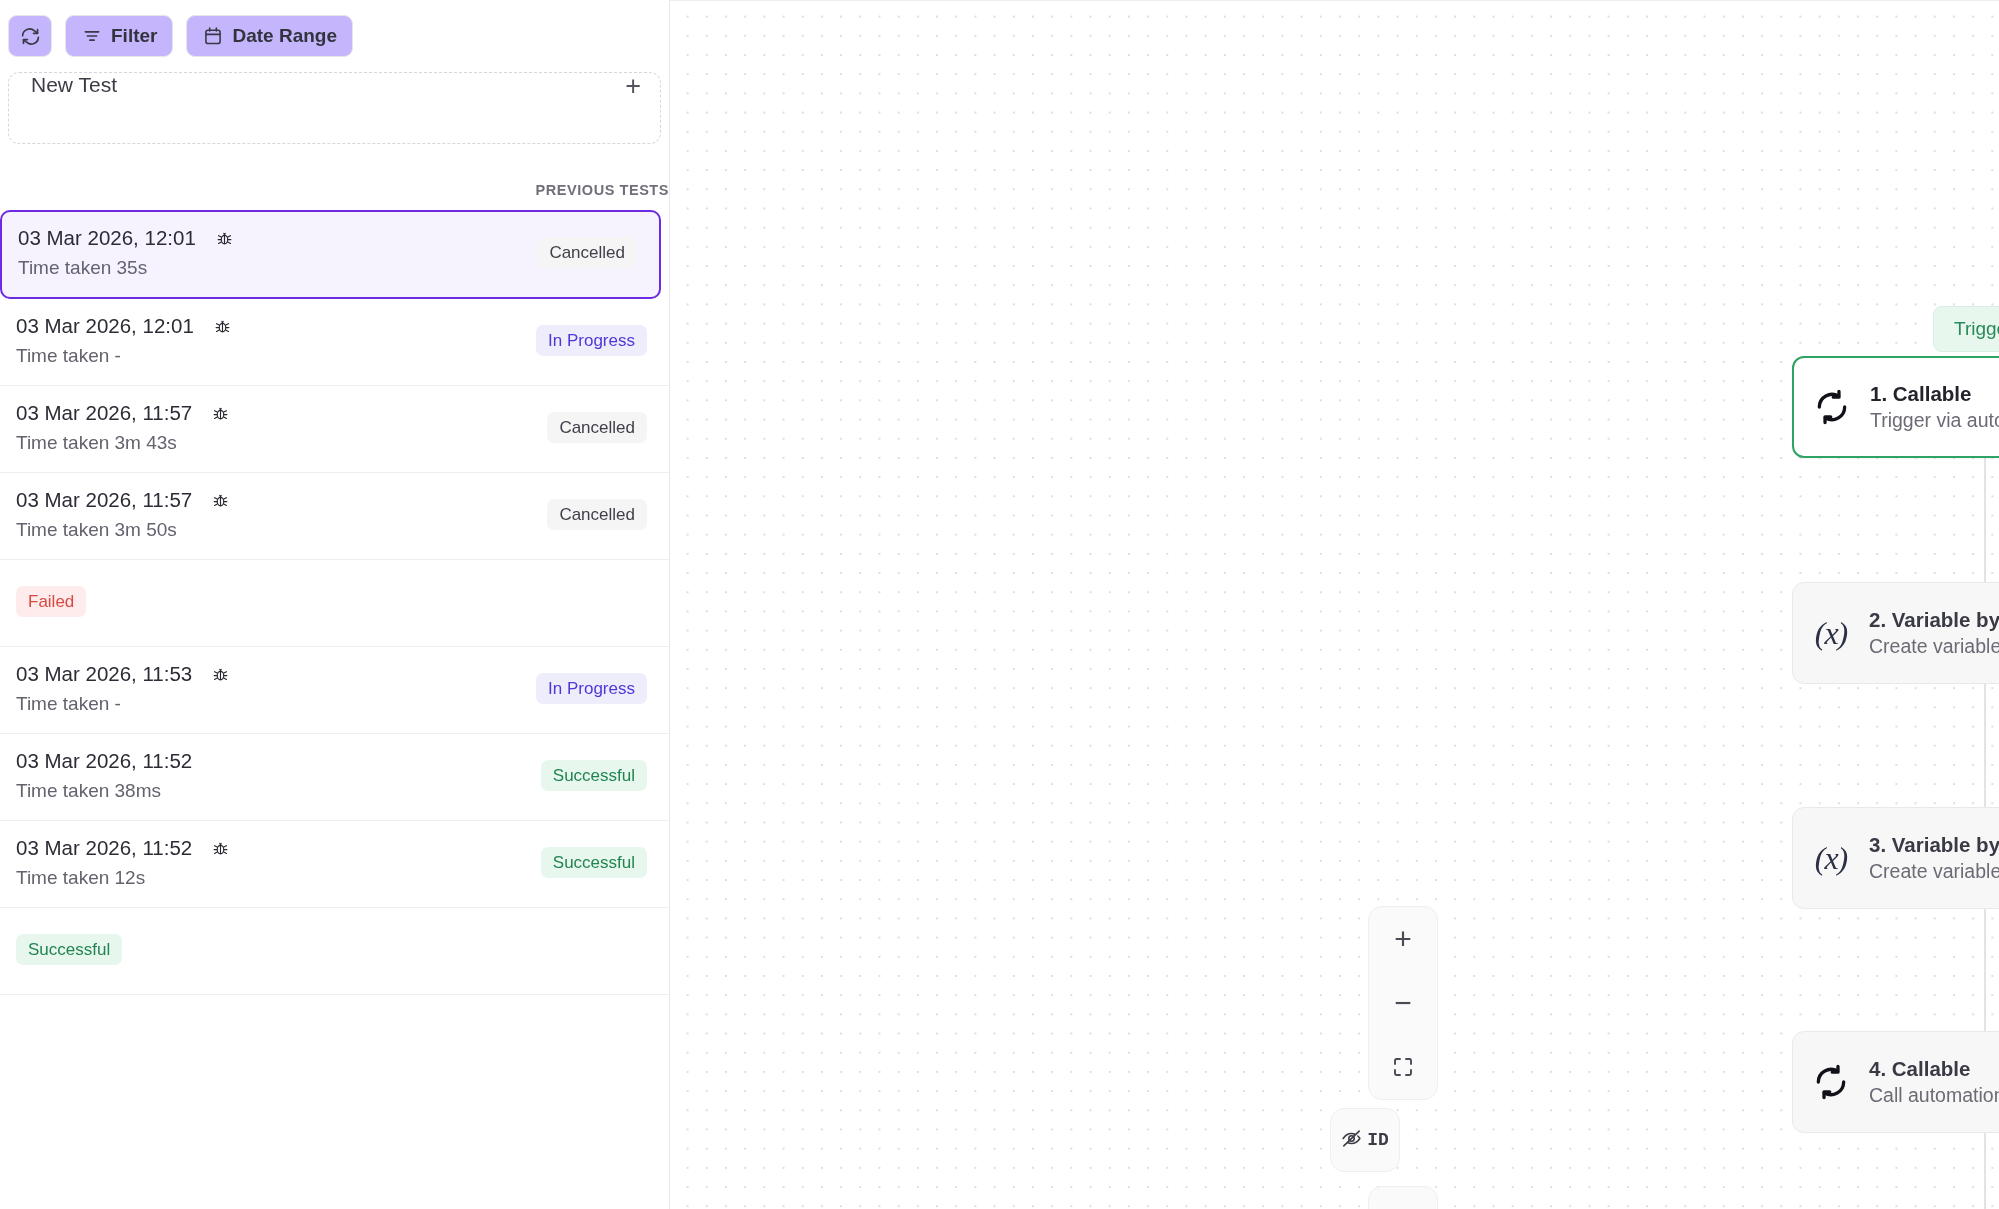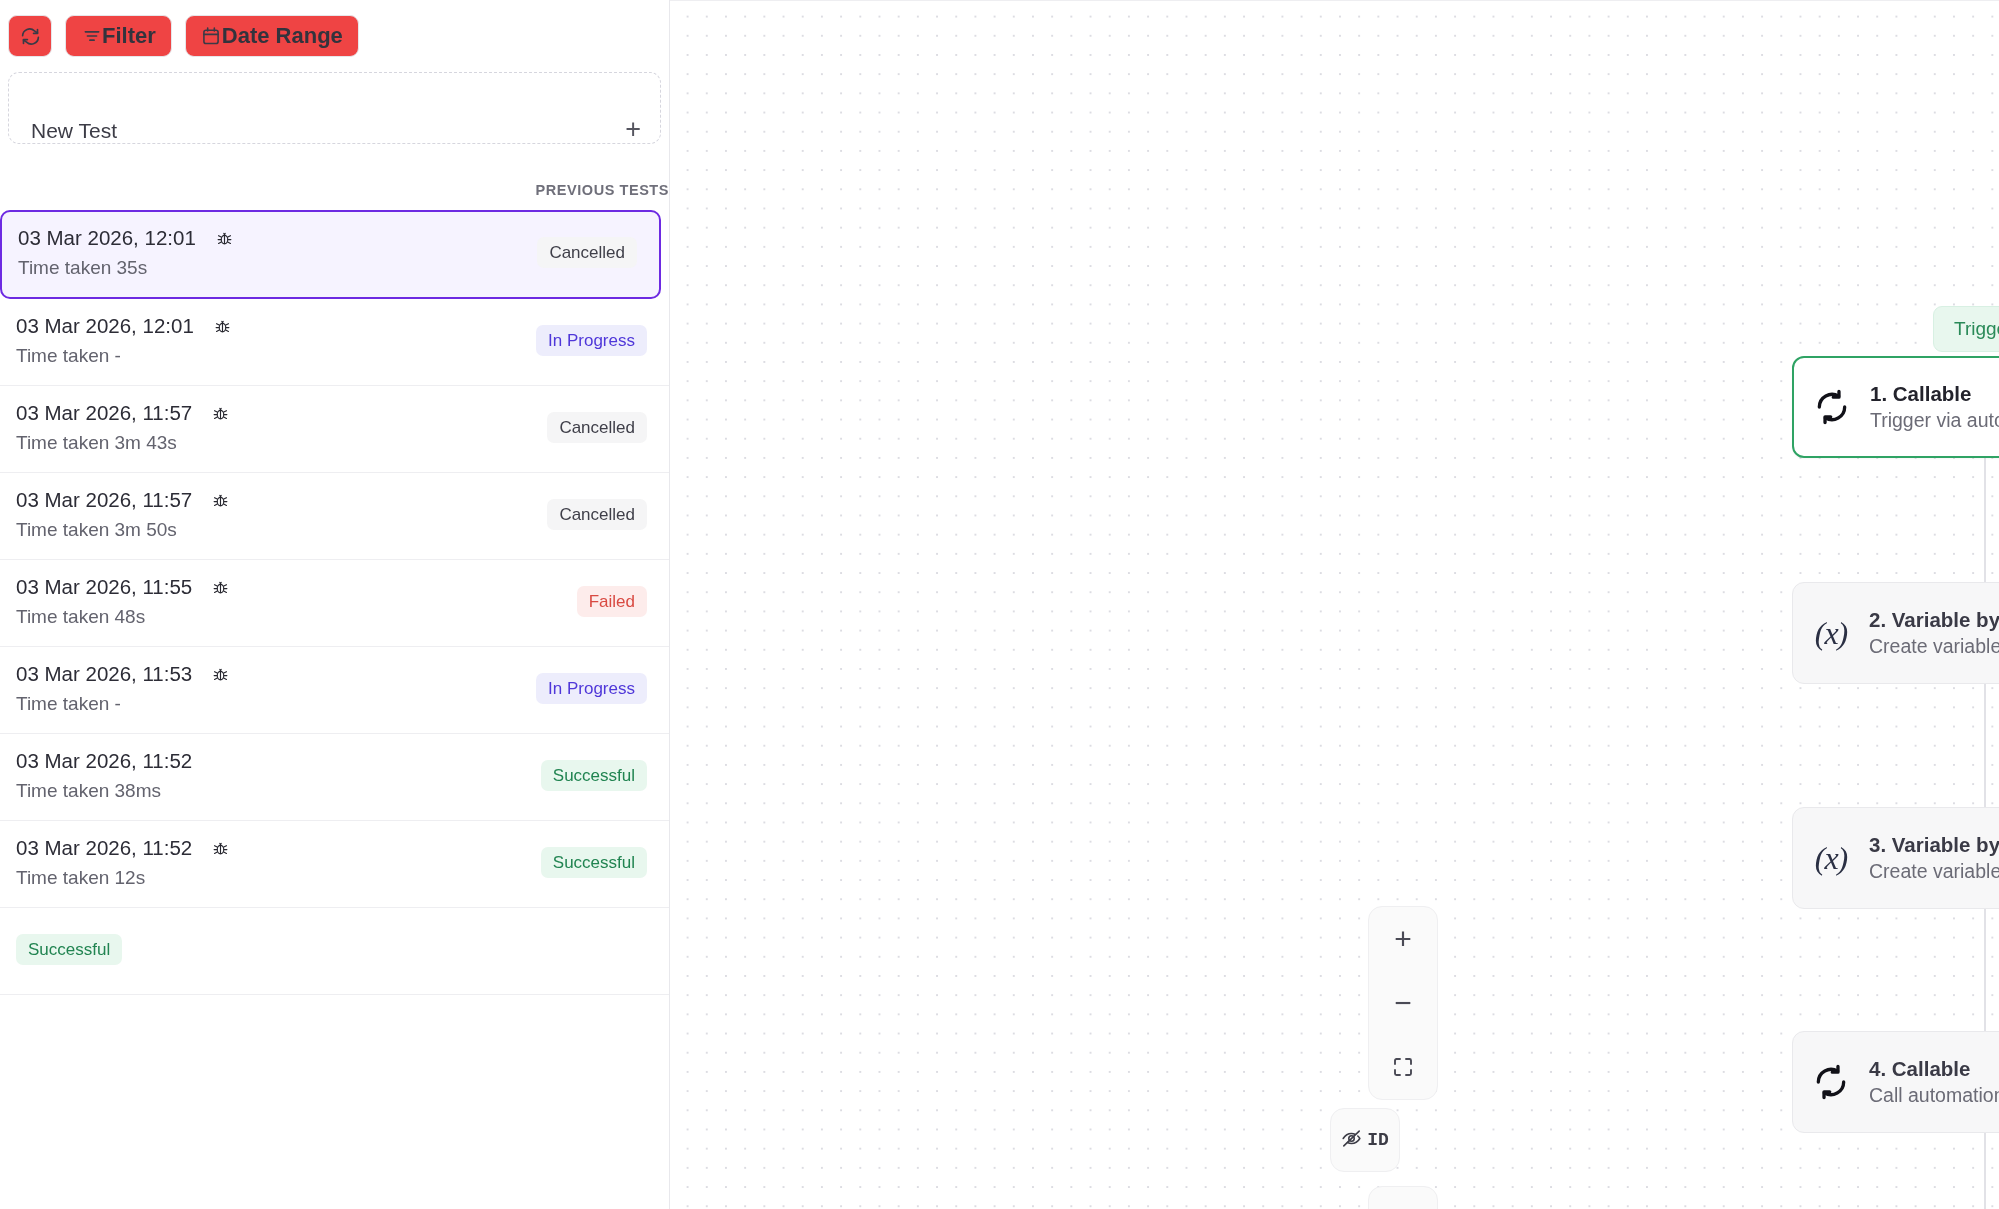--- a/index.html
+++ b/index.html
@@ -22,37 +22,37 @@
   }
   .toolbar {
     display: flex; align-items: center; gap: 13px;
     padding: 16px 0 16px 8px;
     height: 72px; flex: 0 0 auto;
   }
   .tb-btn {
     height: 42px;
     border: 1px solid #e6e6ea;
     border-radius: 9px;
-    background: #ef4444;
-    display: flex; align-items: center; 
+    background: #c4b5fd;
+    display: flex; align-items: center; gap: 9px;
     padding: 0 15px;
-    font-size: 22px; font-weight: 600; color: #33333d;
+    font-size: 19px; font-weight: 600; color: #33333d;
     cursor: pointer;
     white-space: nowrap;
   }
   .tb-btn.icon-only { padding: 0; width: 44px; justify-content: center; }
   .tb-ico { display: inline-flex; width: 21px; height: 21px; align-items: center; justify-content: center; flex: 0 0 auto; }
   .tb-ico svg { display: block; }
 
   .newtest {
     margin: 0 8px;
     height: 72px;
     border: 1.6px dashed #d6d6de;
     border-radius: 11px;
-    display: flex; align-items: flex-end; justify-content: space-between;
+    display: flex; align-items: flex-start; justify-content: space-between;
     padding: 0 19px 0 22px;
     cursor: pointer;
     flex: 0 0 auto;
   }
   .newtest-label { font-size: 21px; color: #3c3c46; }
   .newtest-plus { font-size: 27px; color: #55555f; line-height: 1; font-weight: 300; }
 
   .section-head {
     font-size: 14.5px; letter-spacing: .55px;
     color: #6f6f7a; font-weight: 600;
@@ -317,39 +317,20 @@
                   <line x1="16.6" y1="17" x2="20.4" y2="19"></line>
                   <line x1="12" y1="9" x2="12" y2="19"></line>
                 </svg>
               </span>
             </div>
             <div class="ti-time">Time taken 3m 50s</div>
           </div>
           <div class="badge cancelled">Cancelled</div>
         </div>
         <div class="test-item">
-          <div class="ti-left">
-            <div class="ti-date">
-              <span>03 Mar 2026, 11:55</span>
-              <span class="ti-bug">
-                <svg width="17" height="17" viewBox="0 0 24 24" fill="none" stroke="#26262e" stroke-width="1.6" stroke-linecap="round" stroke-linejoin="round">
-                  <ellipse cx="12" cy="13.5" rx="4.6" ry="6"></ellipse>
-                  <path d="M12 7.6c0-1.6-1-2.7-1-2.7M12 7.6c0-1.6 1-2.7 1-2.7"></path>
-                  <line x1="7.4" y1="10" x2="3.6" y2="8"></line>
-                  <line x1="7.2" y1="13.5" x2="3" y2="13.5"></line>
-                  <line x1="7.4" y1="17" x2="3.6" y2="19"></line>
-                  <line x1="16.6" y1="10" x2="20.4" y2="8"></line>
-                  <line x1="16.8" y1="13.5" x2="21" y2="13.5"></line>
-                  <line x1="16.6" y1="17" x2="20.4" y2="19"></line>
-                  <line x1="12" y1="9" x2="12" y2="19"></line>
-                </svg>
-              </span>
-            </div>
-            <div class="ti-time">Time taken 48s</div>
-          </div>
           <div class="badge failed">Failed</div>
         </div>
         <div class="test-item">
           <div class="ti-left">
             <div class="ti-date">
               <span>03 Mar 2026, 11:53</span>
               <span class="ti-bug">
                 <svg width="17" height="17" viewBox="0 0 24 24" fill="none" stroke="#26262e" stroke-width="1.6" stroke-linecap="round" stroke-linejoin="round">
                   <ellipse cx="12" cy="13.5" rx="4.6" ry="6"></ellipse>
                   <path d="M12 7.6c0-1.6-1-2.7-1-2.7M12 7.6c0-1.6 1-2.7 1-2.7"></path>

